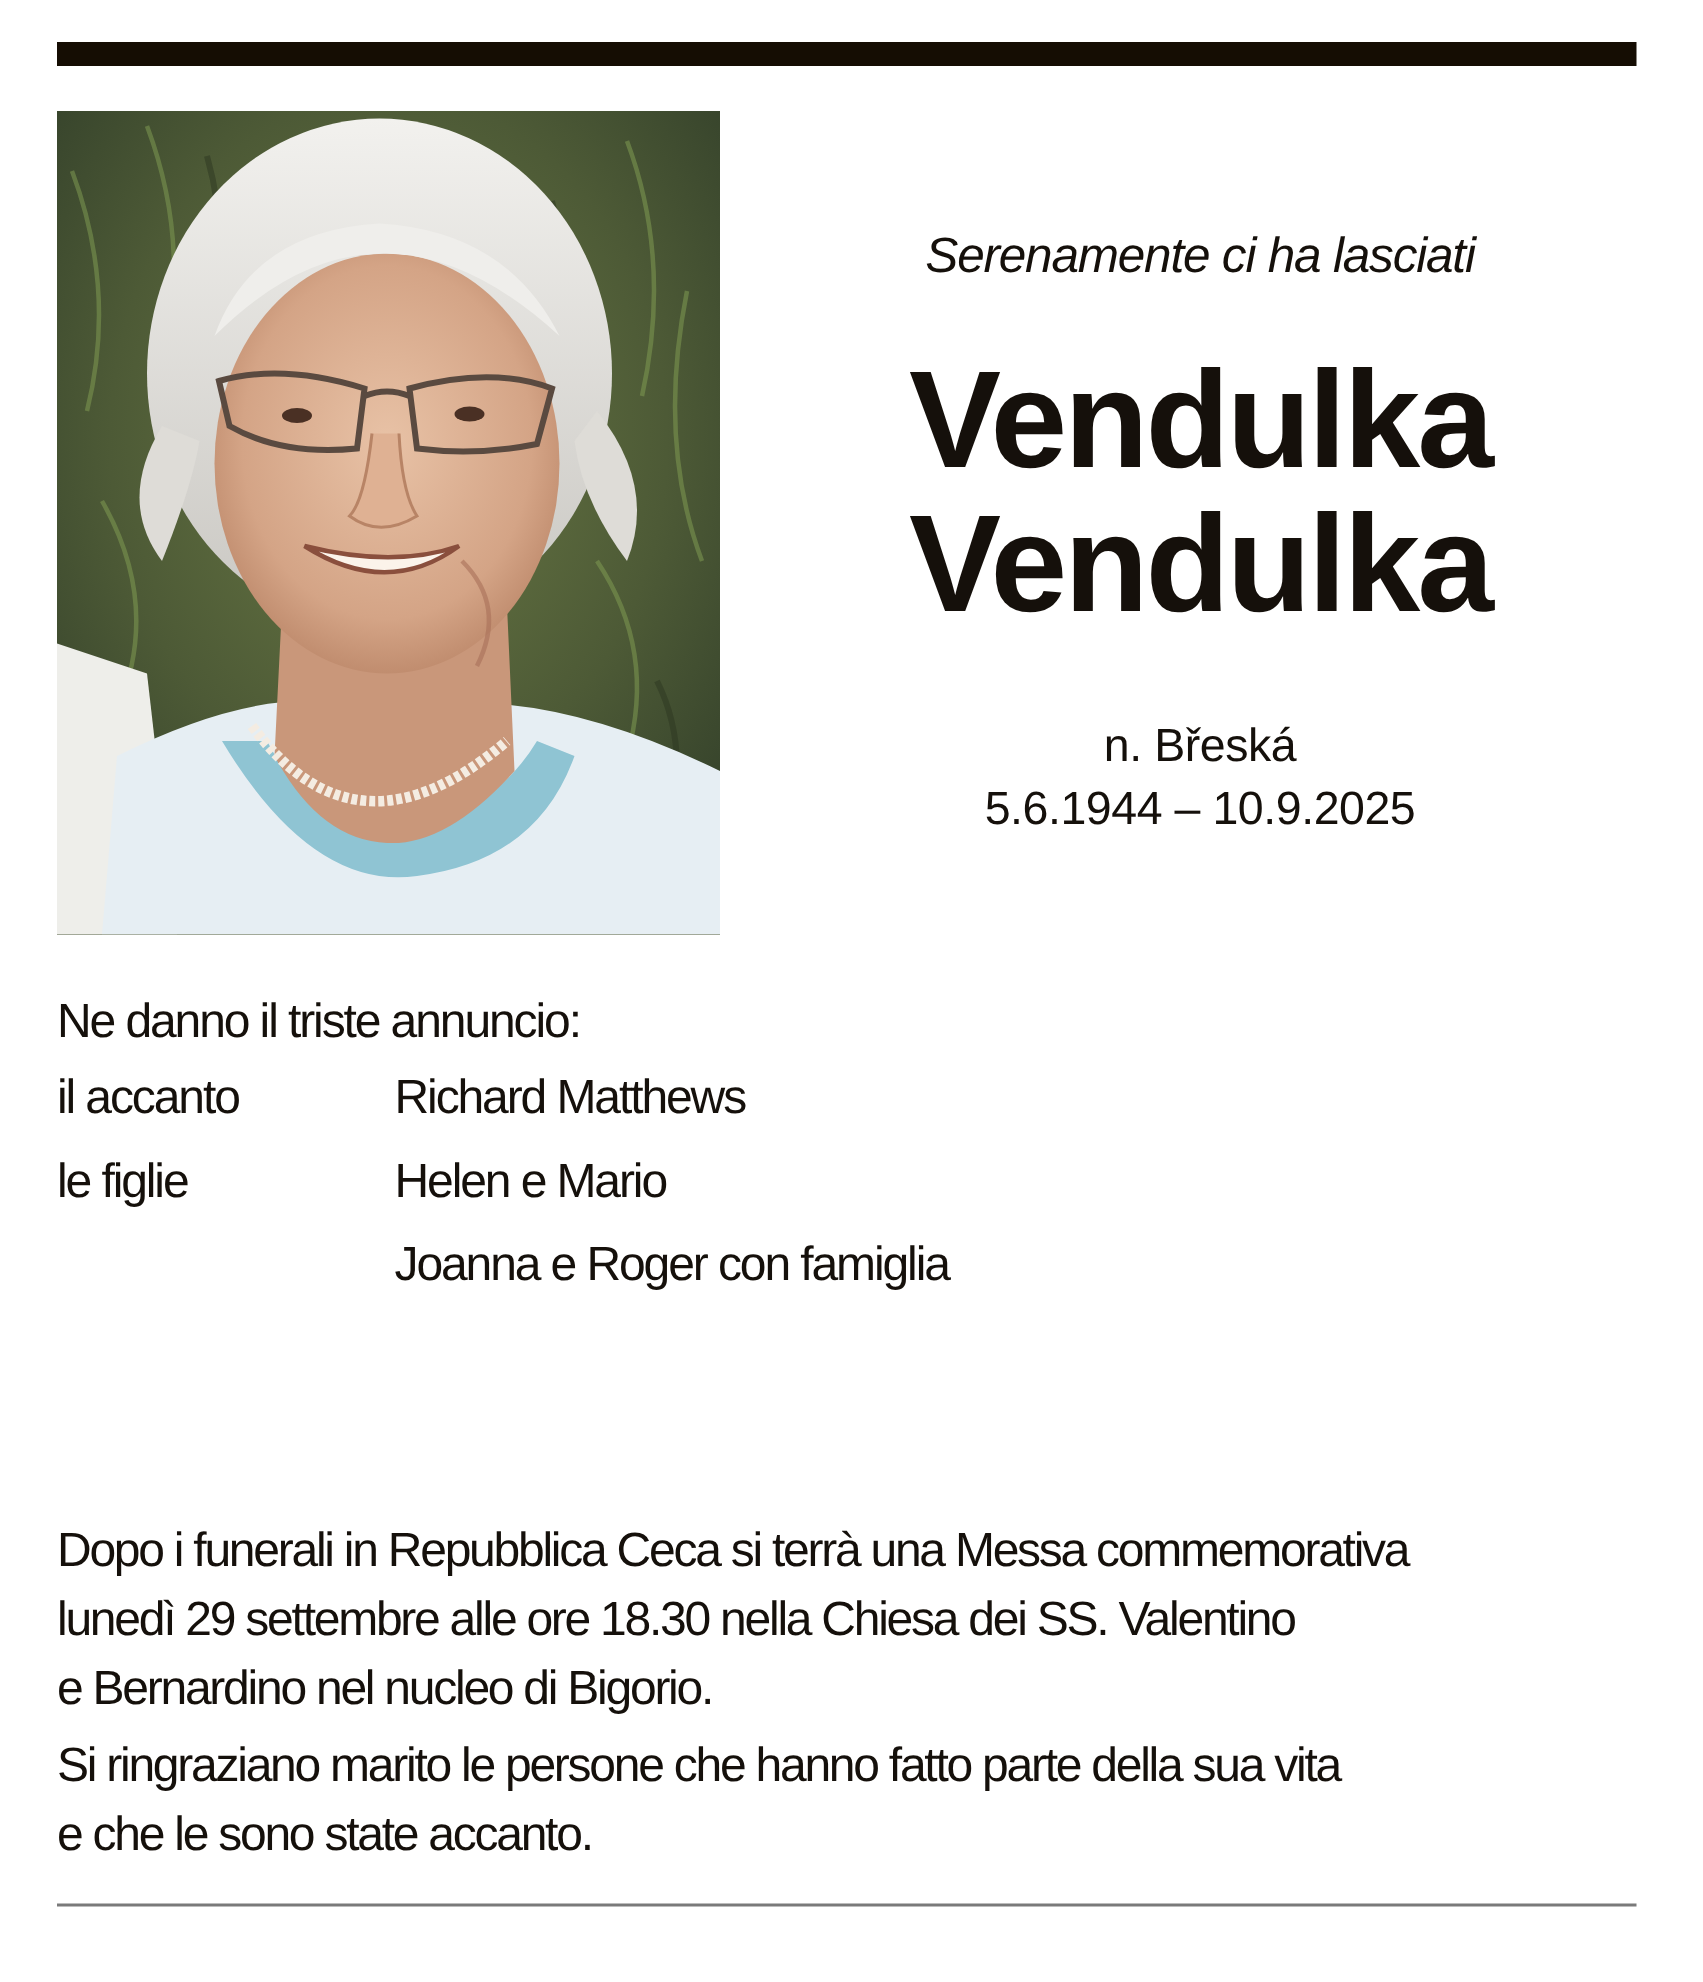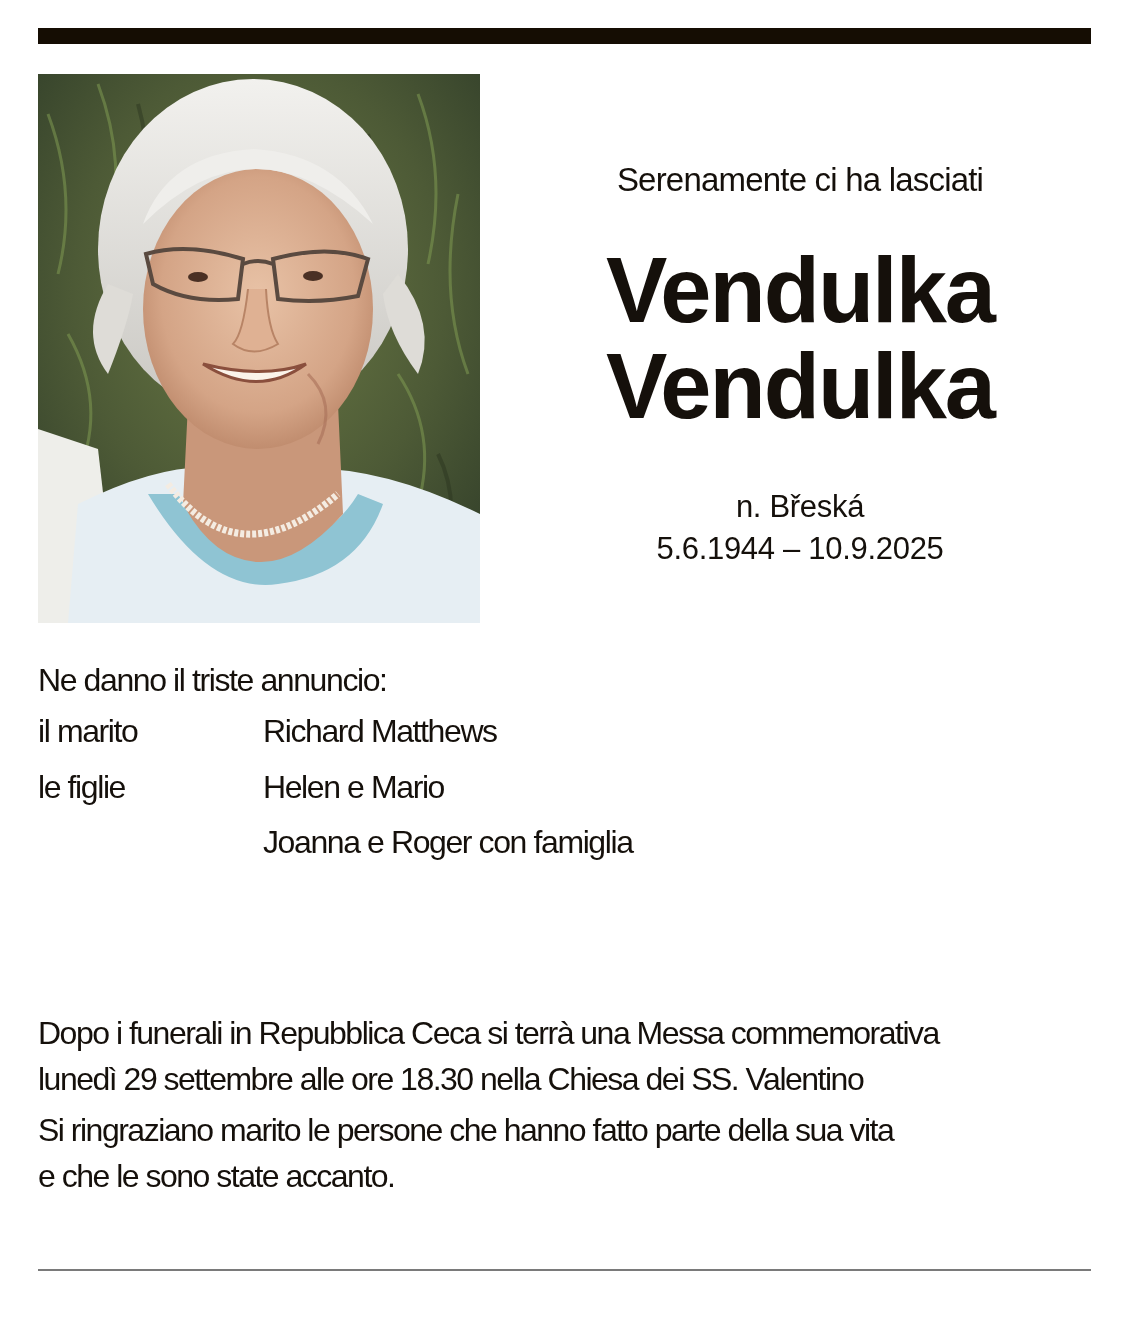--- a/index.html
+++ b/index.html
@@ -38,21 +38,22 @@
       position: absolute;
       left: 520px;
       top: 140px;
       width: 560px;
       text-align: center;
     }
     .intro {
       font-size: 33px;
       letter-spacing: -0.8px;
       line-height: 40px;
-      margin: 20px 0 0 0;
+      margin: 10px 0 0 0;
+      font-style: italic;
     }
     .name {
       font-family: Liberation Sans, sans-serif;
       font-weight: bold;
       font-size: 92px;
       line-height: 96px;
       letter-spacing: -2px;
       margin: 42px 0 0 0;
     }
     .maiden {
@@ -194,40 +195,41 @@
     <div>Vendulka</div>
     <div>Vendulka</div>
   </div>
   <div class="maiden">n. Břeská</div>
   <div class="dates">5.6.1944 – 10.9.2025</div>
 </div>
 
 <div class="mourners">
   <div class="mourners-heading">Ne danno il triste annuncio:</div>
   <div class="mourner-row">
-    <div class="mourner-role">il marito</div>
+    <div class="mourner-role">il accanto</div>
     <div class="mourner-names">Richard Matthews</div>
   </div>
   <div class="mourner-row">
     <div class="mourner-role">le figlie</div>
     <div class="mourner-names">Helen e Mario</div>
   </div>
   <div class="mourner-row">
     <div class="mourner-role"></div>
     <div class="mourner-names">Joanna e Roger con famiglia</div>
   </div>
   <div class="mourner-row">
     <div class="mourner-role"></div>
   </div>
 </div>
 
 <div class="body-text">
   <p>
     <span>Dopo i funerali in Repubblica Ceca si terrà una Messa commemorativa</span><br>
     <span>lunedì 29 settembre alle ore 18.30 nella Chiesa dei SS. Valentino</span><br>
+    <span>e Bernardino nel nucleo di Bigorio.</span>
   </p>
   <p>
     <span>Si ringraziano marito le persone che hanno fatto parte della sua vita</span><br>
     <span>e che le sono state accanto.</span>
   </p>
 </div>
 
 <div class="bottom-rule"></div>
 
 </body></html>

